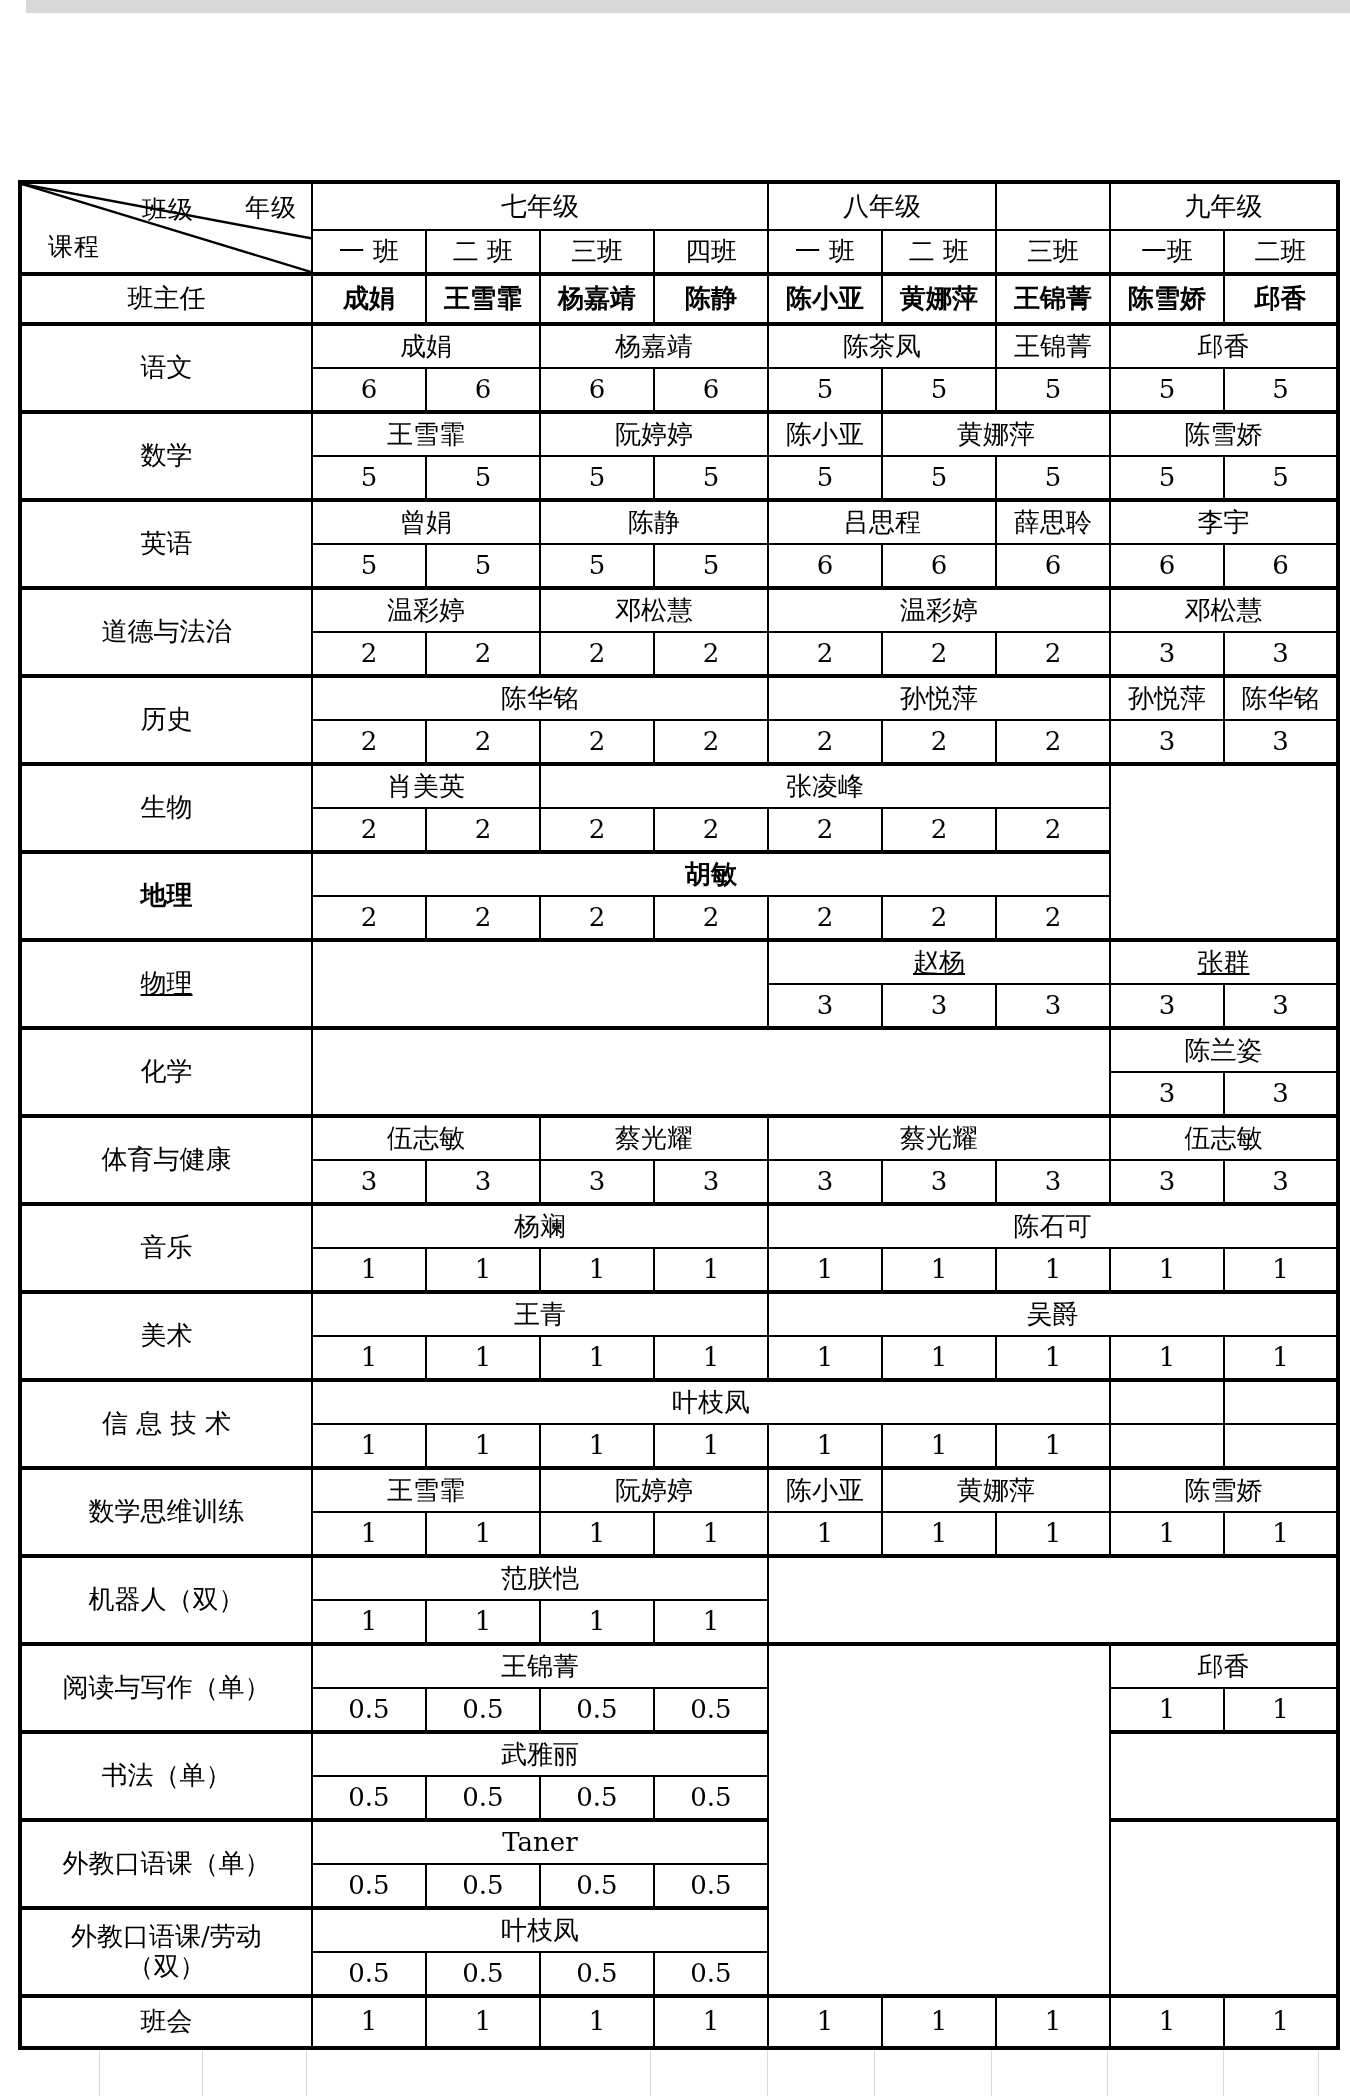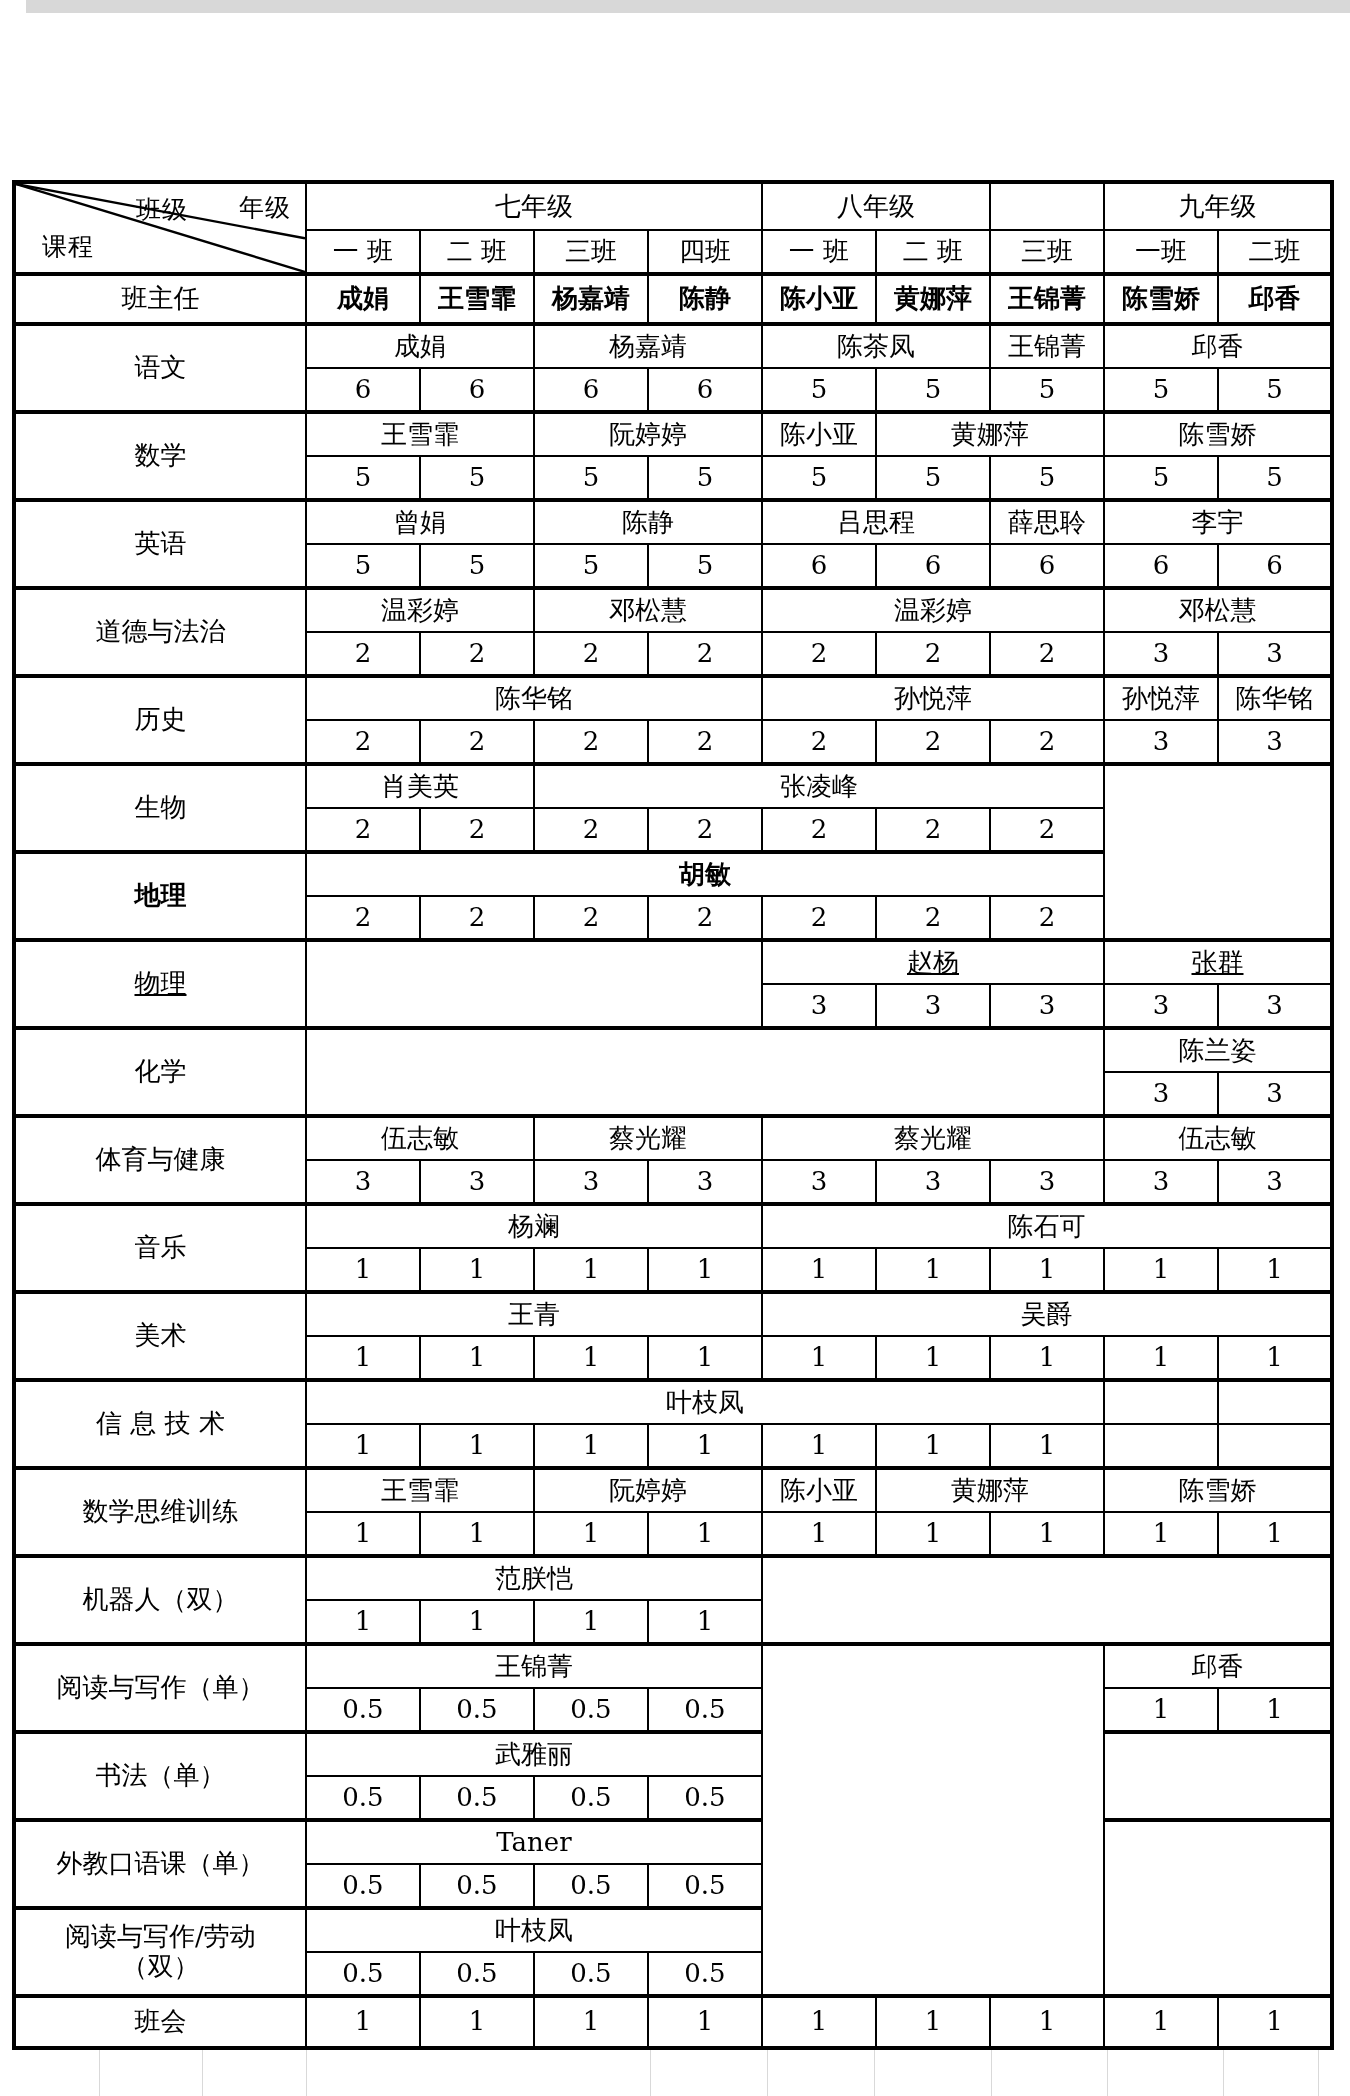--- a/index.html
+++ b/index.html
@@ -5,21 +5,21 @@
   html,body{margin:0;padding:0;}
   body{
     width:1350px;height:2096px;position:relative;overflow:hidden;
     background:#ffffff;color:#000;
     font-family:"DejaVu Serif","Liberation Serif",serif;
   }
   .topstrip{position:absolute;left:26px;top:0;width:1324px;height:13px;background:#d8d8d8;}
   .titlewrap{position:absolute;left:0;top:22px;width:1350px;text-align:center;
     font-weight:bold;font-size:47px;line-height:60px;letter-spacing:2px;}
   table.sched{
-    position:absolute;left:12px;top:180px;
+    position:absolute;left:18px;top:180px;
     border-collapse:collapse;table-layout:fixed;
     border:4px solid #000;
     padding-left:8px;
   }
   table.sched td{
     border:2px solid #000;
     text-align:center;vertical-align:middle;
     padding:0;overflow:hidden;
     font-size:26px;line-height:1.15;
   }
@@ -368,21 +368,21 @@
         <td class="n" colspan="4">Taner</td>
         <td class="e nl" colspan="2" rowspan="4"></td>
       </tr>
       <tr style="height: 44px;">
         <td class="v">0.5</td>
         <td class="v">0.5</td>
         <td class="v">0.5</td>
         <td class="v">0.5</td>
       </tr>
       <tr class="sep" style="height: 44px;">
-        <td class="l" rowspan="2">阅读与写作/劳动
+        <td class="l" rowspan="2">外教口语课/劳动
 （双）</td>
         <td class="n" colspan="4">叶枝凤</td>
       </tr>
       <tr style="height: 44px;">
         <td class="v">0.5</td>
         <td class="v">0.5</td>
         <td class="v">0.5</td>
         <td class="v">0.5</td>
       </tr>
       <tr class="sep" style="height: 52px;">

